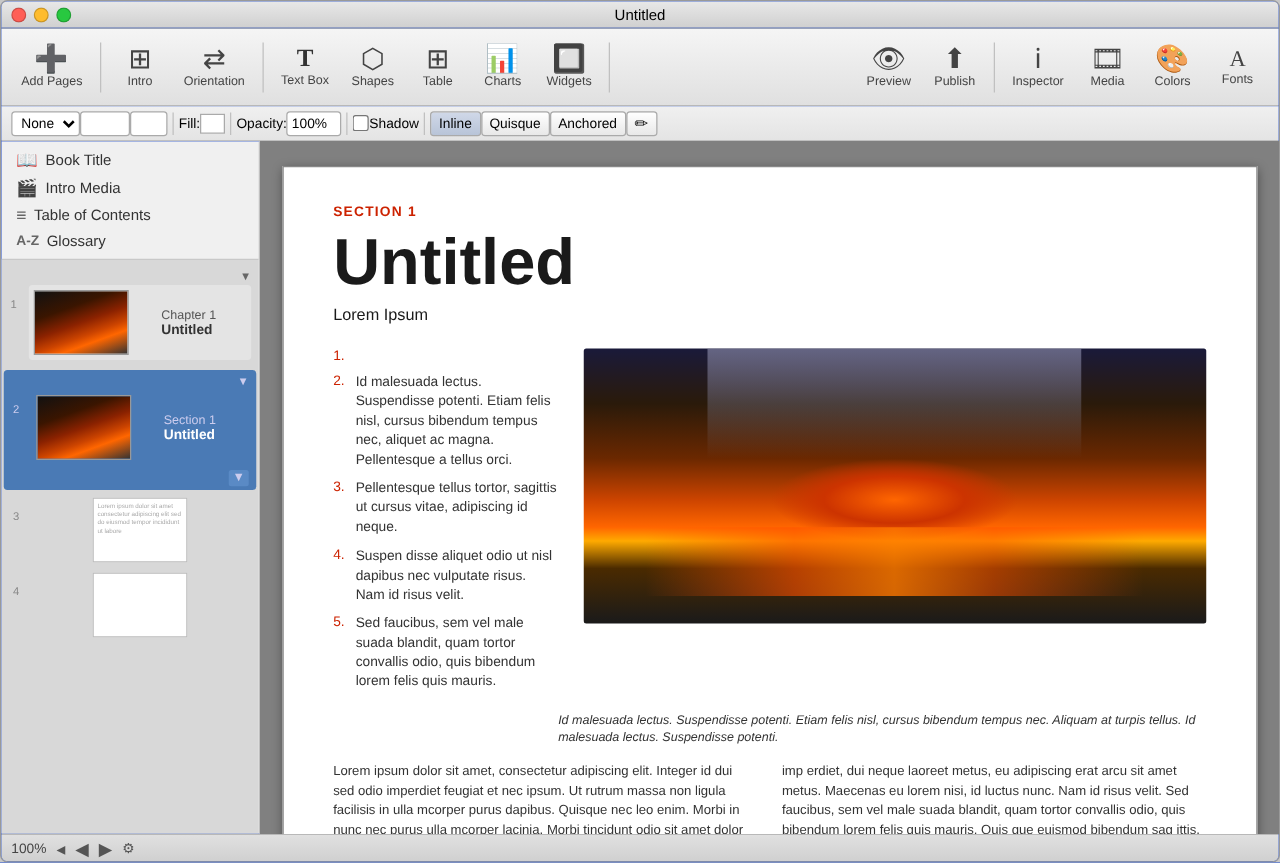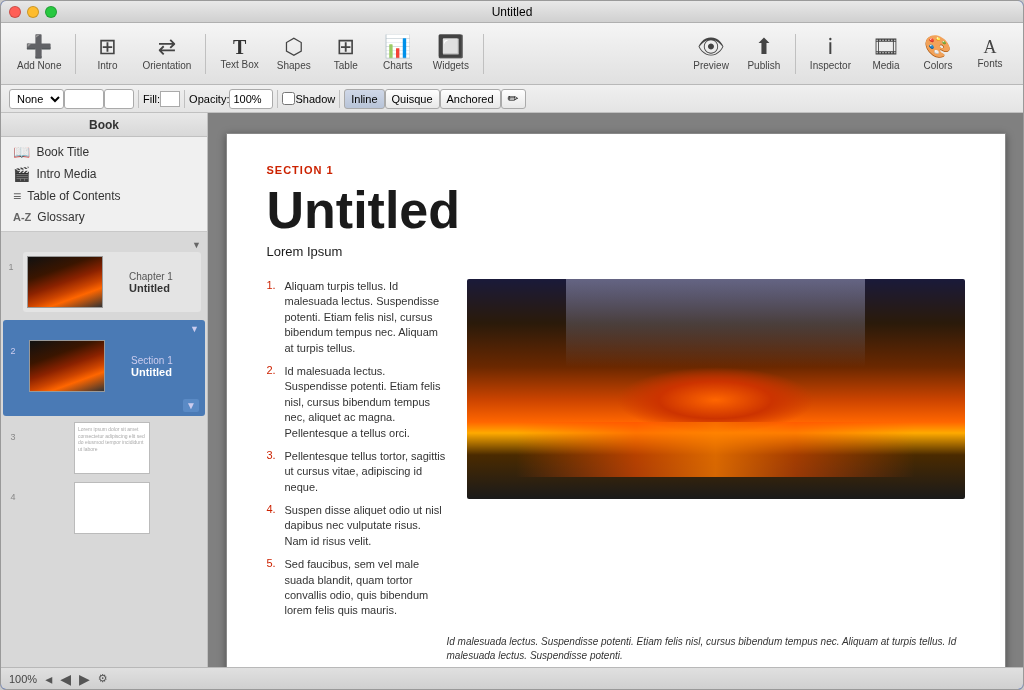--- a/index.html
+++ b/index.html
@@ -95,21 +95,21 @@
       <div class="window-btn btn-close"></div>
       <div class="window-btn btn-min"></div>
       <div class="window-btn btn-max"></div>
     </div>
     <span>Untitled</span>
   </div>
 
   <div id="toolbar">
     <div class="tb-item">
       <div class="tb-icon">➕</div>
-      <div class="tb-label">Add None</div>
+      <div class="tb-label">Add Pages</div>
     </div>
     <div class="tb-sep"></div>
     <div class="tb-item">
       <div class="tb-icon">⊞</div>
       <div class="tb-label">Intro</div>
     </div>
     <div class="tb-item">
       <div class="tb-icon">⇄</div>
       <div class="tb-label">Orientation</div>
     </div>
@@ -181,23 +181,20 @@
     <div class="fb-sep"></div>
     <button class="fb-btn active">Inline</button>
     <button class="fb-btn">Quisque</button>
     <button class="fb-btn">Anchored</button>
     <button class="fb-btn" style="font-size:13px;">✏</button>
   </div>
 
   <div id="main">
 
     <div id="sidebar">
-      <div id="sidebar-header">
-        <span>Book</span>
-      </div>
 
       <div id="book-outline">
         <div class="outline-item">
           <span class="outline-icon">📖</span>
           <span>Book Title</span>
         </div>
         <div class="outline-item">
           <span class="outline-icon">🎬</span>
           <span>Intro Media</span>
         </div>
@@ -275,21 +272,20 @@
 
         <div class="page-title">Untitled</div>
 
         <div class="lorem-ipsum">Lorem Ipsum</div>
 
         <div class="content-grid">
 
           <ol class="numbered-list">
             <li>
               <span class="num">1.</span>
-              <span class="text">Aliquam turpis tellus. Id malesuada lectus. Suspendisse potenti. Etiam felis nisl, cursus bibendum tempus nec. Aliquam at turpis tellus.</span>
             </li>
             <li>
               <span class="num">2.</span>
               <span class="text">Id malesuada lectus. Suspendisse potenti. Etiam felis nisl, cursus bibendum tempus nec, aliquet ac magna. Pellentesque a tellus orci.</span>
             </li>
             <li>
               <span class="num">3.</span>
               <span class="text">Pellentesque tellus tortor, sagittis ut cursus vitae, adipiscing id neque.</span>
             </li>
             <li>

